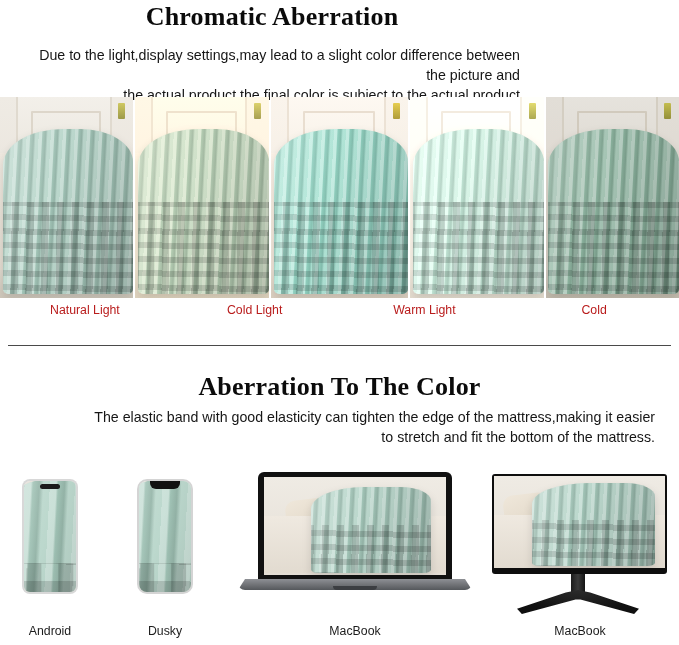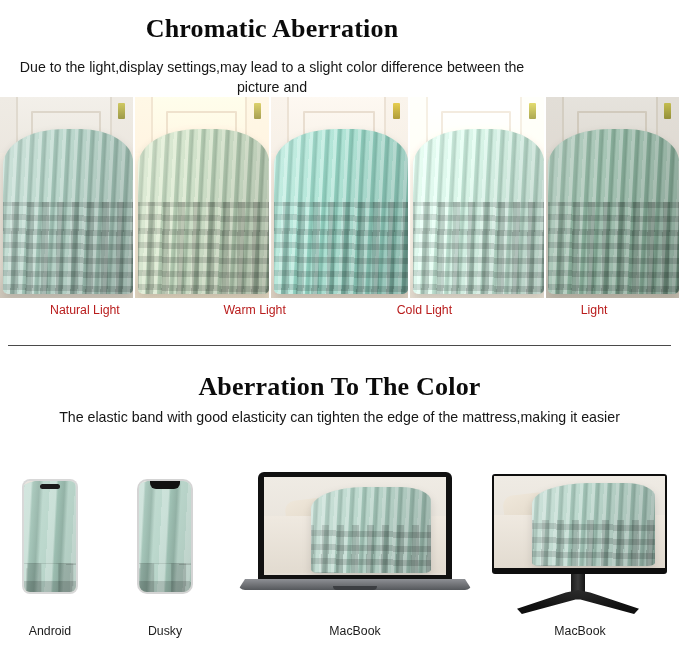--- a/index.html
+++ b/index.html
@@ -17,23 +17,23 @@
     font-weight: bold;
     font-size: 26px;
     letter-spacing: .2px;
     text-align: center;
     color: #0b0b0b;
   }
   .section-sub {
     font-family: "Liberation Sans", sans-serif;
     font-size: 14.2px;
     line-height: 20px;
-    text-align: center;
+    text-align: right;
     color: #161616;
-    padding: 0 16px;
+    padding: 0 24px;
   }
 
   .divider { height: 1px; background: #4a4a4a; margin: 0 8px; }
 
   
   .strip { position: absolute; left: 0; top: 97px; width: 679px; height: 201px; display: flex; gap: 2px; }
   .panel { position: relative; overflow: hidden; flex: 1 1 0; }
   .panel.wide { flex: 1.03 1 0; }
 
   .captions {
@@ -182,24 +182,25 @@
   }
 
   
   .mini { position:absolute; inset:0; }
 </style>
 </head>
 <body>
 
 <div class="page">
 
-  <div style="position:absolute;left:0;top:2px;width:544px;margin-top:12px;">
+  <div style="position:absolute;left:0;top:2px;width:544px;">
     <div class="section-title">Chromatic Aberration</div>
     <div class="section-sub" style="margin-top:13px;">
       <span>Due to the light,display settings,may lead to a slight color difference between the picture and</span><br>
+      <span>the actual product,the final color is subject to the actual product</span>
     </div>
   </div>
 
   <div class="strip">
 
     <div class="panel t-natural">
       <div class="scene">
         <div class="wall"></div>
           <div class="door"></div>
         <div class="cushion"></div>
@@ -279,33 +280,34 @@
             <div class="checks"></div>
             <div class="shade"></div>
           </div>
         <div class="tag"></div>
       </div>
     </div>
   </div>
 
   <div class="captions">
     <div class="cap">Natural Light</div>
+    <div class="cap">Cold Light</div>
     <div class="cap">Warm Light</div>
-    <div class="cap">Cold Light</div>
-    <div class="cap">Light</div>
+    <div class="cap">Cold</div>
   </div>
 
   <div style="position:absolute;left:0;top:345px;width:679px;">
     <div class="divider"></div>
   </div>
 
   <div style="position:absolute;left:0;top:372px;width:679px;">
     <div class="section-title">Aberration To The Color</div>
     <div class="section-sub" style="margin-top:5px;">
       <span>The elastic band with good elasticity can tighten the edge of the mattress,making it easier</span><br>
+      <span>to stretch and fit the bottom of the mattress.</span>
     </div>
   </div>
 
   <div class="devices">
 
     <div class="dev">
       <div class="android-body">
         <div class="android-screen">
           <div class="android-pill"></div>
           <div class="mini" style="transform:scale(2.1) translate(2%,4%);transform-origin:50% 40%;">

